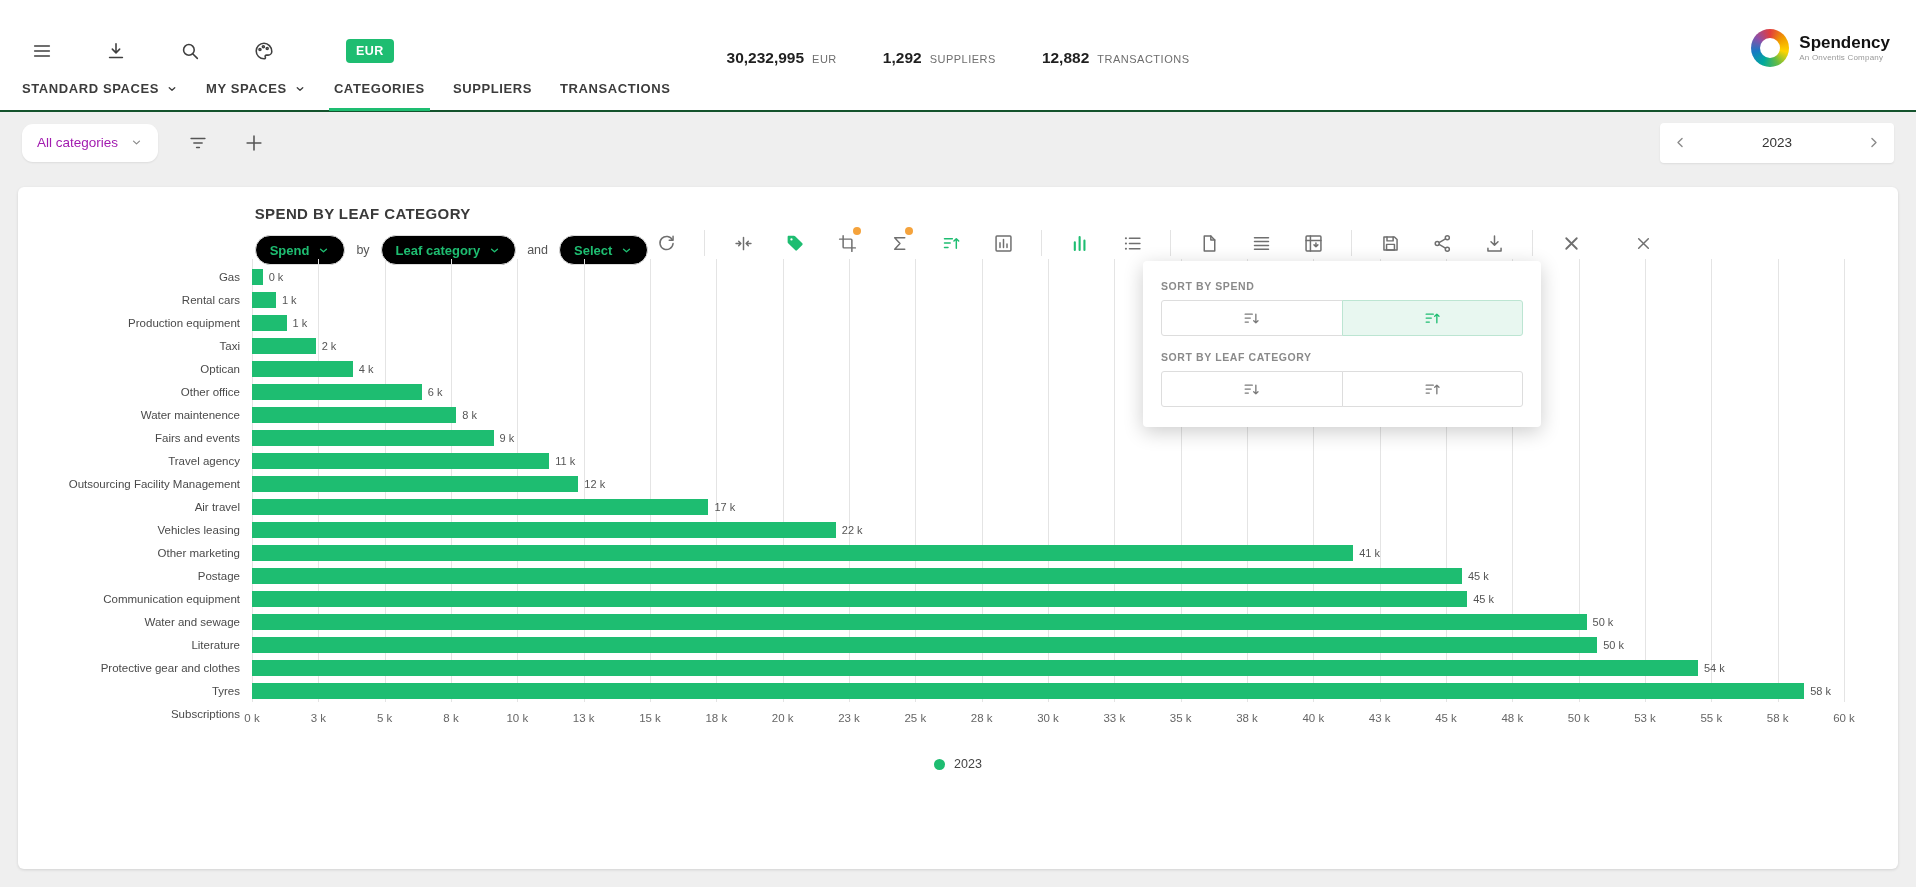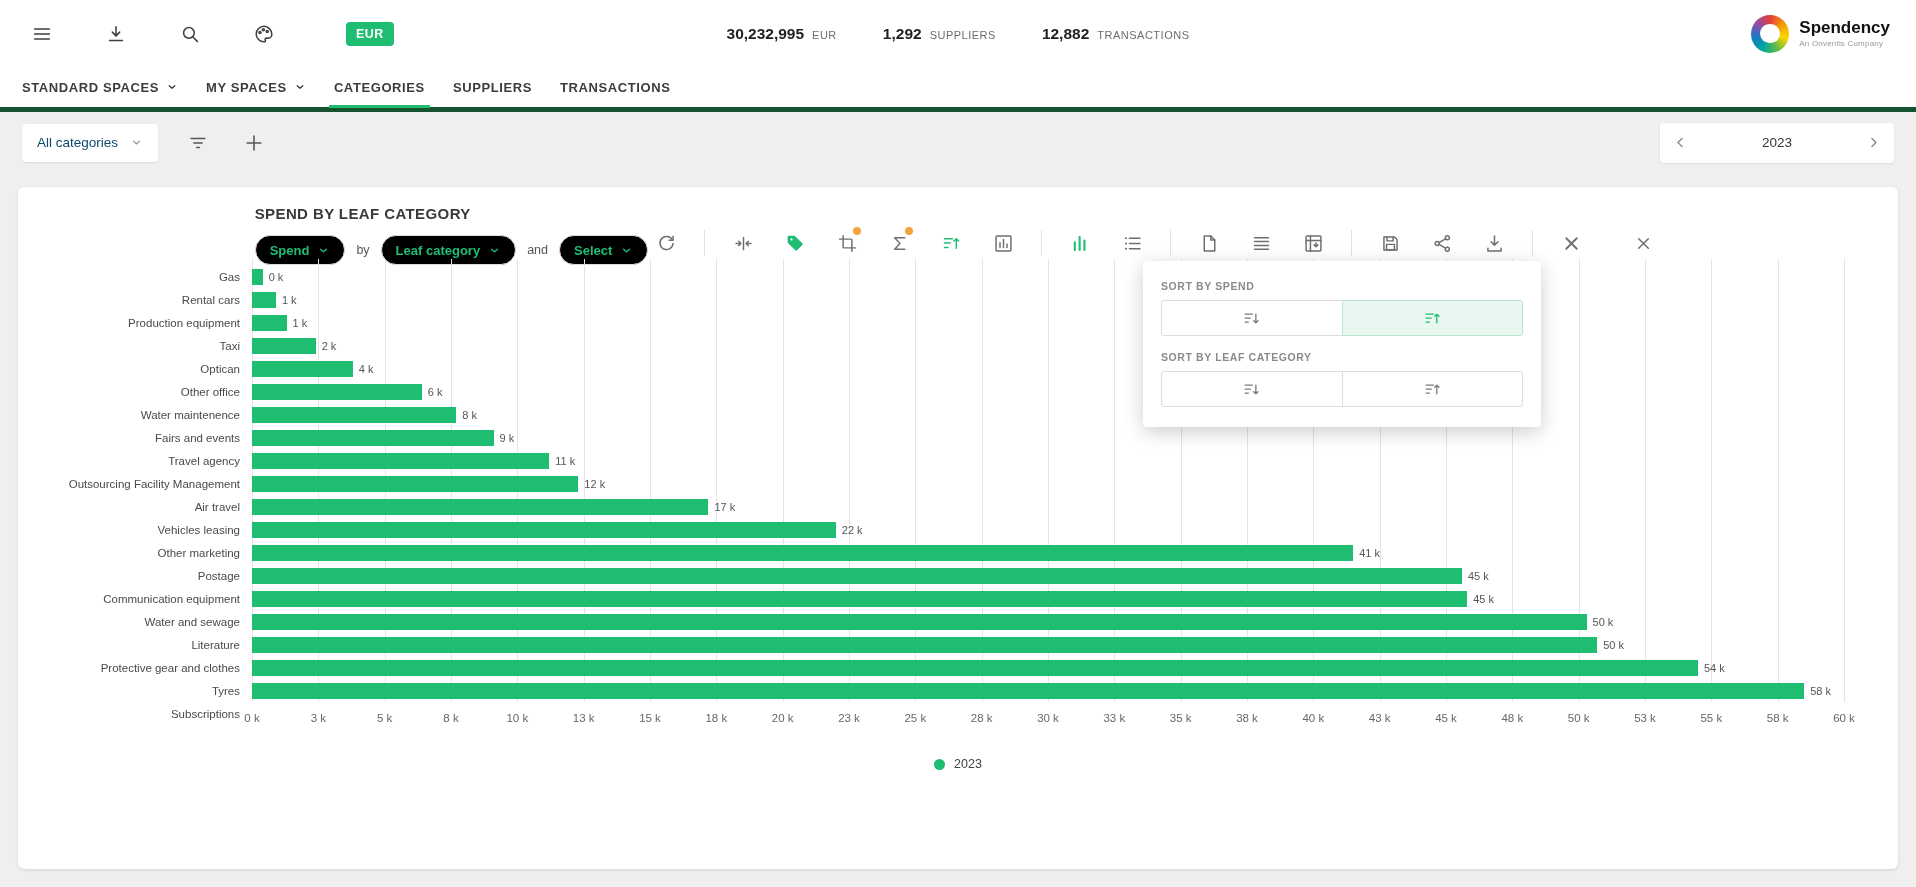--- a/index.html
+++ b/index.html
@@ -12,45 +12,45 @@
     --ink:#333;
     --muted:#6e6e6e;
   }
   *{box-sizing:border-box; margin:0; padding:0;}
   html,body{width:1916px; height:887px; overflow:hidden;}
   body{font-family:"Liberation Sans", sans-serif; background:var(--bg); color:var(--ink);}
   button{font-family:inherit; cursor:pointer;}
   .ic{display:block;}
 
   
-  .topbar{height:67px; background:#fff; display:flex; align-items:center; padding:0 26px; position:relative;}
+  .topbar{height:67px; background:#fff; display:flex; align-items:flex-end; padding:0 26px; position:relative;}
   .topbar-left{display:flex; align-items:center; gap:42px;}
   .icon-btn{width:32px; height:32px; display:flex; align-items:center; justify-content:center; background:none; border:none; color:#3f3f3f;}
   .icon-btn .ic{width:22px; height:22px;}
   .eur-badge{background:var(--green); color:#fff; font-weight:700; font-size:12.5px; padding:5px 10px; border-radius:4px; letter-spacing:.4px; margin-left:24px; border:none;}
   .topbar-stats{position:absolute; left:50%; transform:translateX(-50%); display:flex; gap:46px; align-items:baseline;}
   .stat{display:flex; gap:8px; align-items:baseline;}
   .stat-value{font-size:15.5px; font-weight:700; color:#1f1f1f;}
   .stat-label{font-size:11px; color:var(--muted); letter-spacing:.5px;}
   .brand{margin-left:auto; display:flex; align-items:center; gap:10px;}
   .brand-ring{position:relative; width:38px; height:38px; border-radius:50%;
     background:conic-gradient(#e23d3d,#f09a00,#ffd400,#62bb46,#00a99d,#1779c4,#8e4fa8,#e23d3d);}
   .brand-ring::after{content:""; position:absolute; inset:24%; background:#fff; border-radius:50%;}
   .brand-name{font-size:17px; font-weight:700; color:#111; line-height:1.1;}
   .brand-tagline{font-size:8px; color:#999; letter-spacing:.2px; margin-top:1px;}
 
   
-  .navbar{height:45px; background:#fff; border-bottom:5px solid #14532d; display:flex; align-items:stretch; padding:0 8px;}
+  .navbar{height:45px; background:#fff; border-bottom:2px solid #14532d; display:flex; align-items:stretch; padding:0 8px;}
   .tab{display:flex; align-items:center; gap:7px; padding:0 14px; font-size:13px; font-weight:700; letter-spacing:.6px; color:#3c3c3c; position:relative; background:none; border:none;}
   .tab .ic{width:12px; height:12px; stroke-width:2.6;}
   .tab.active::after{content:""; position:absolute; left:9px; right:9px; bottom:-1px; height:3px; background:var(--green);}
 
   
   .filterbar{height:61px; background:var(--bg); display:flex; align-items:center; padding:0 22px; gap:24px;}
-  .select-pill{height:38px; background:#fff; border:none; border-radius:4px; display:flex; align-items:center; gap:12px; padding:0 15px; font-size:13.5px; color:#0c4a6e; box-shadow:0 1px 2px rgba(0,0,0,.08);}
+  .select-pill{height:38px; background:#fff; border:none; border-radius:11px; display:flex; align-items:center; gap:12px; padding:0 15px; font-size:13.5px; color:#a21caf; box-shadow:0 1px 2px rgba(0,0,0,.08);}
   .select-pill .ic{width:13px; height:13px; color:#888; stroke-width:2.2;}
   .flt-btn{color:#555;}
   .year-nav{margin-left:auto; background:#fff; border-radius:4px; height:40px; width:234px; display:flex; align-items:center; justify-content:space-between; padding:0 6px; box-shadow:0 1px 2px rgba(0,0,0,.08);}
   .year-nav .icon-btn{width:28px; height:28px; color:#8a8a8a;}
   .year-nav .icon-btn .ic{width:15px; height:15px; stroke-width:2.2;}
   .year{font-size:13.5px; color:#333;}
 
   
   .content{background:var(--bg); padding:14px 18px 18px; height:714px;}
   .card{background:#fff; border-radius:6px; box-shadow:0 1px 3px rgba(0,0,0,.12); height:100%; padding:18px 22px 10px; position:relative;}

